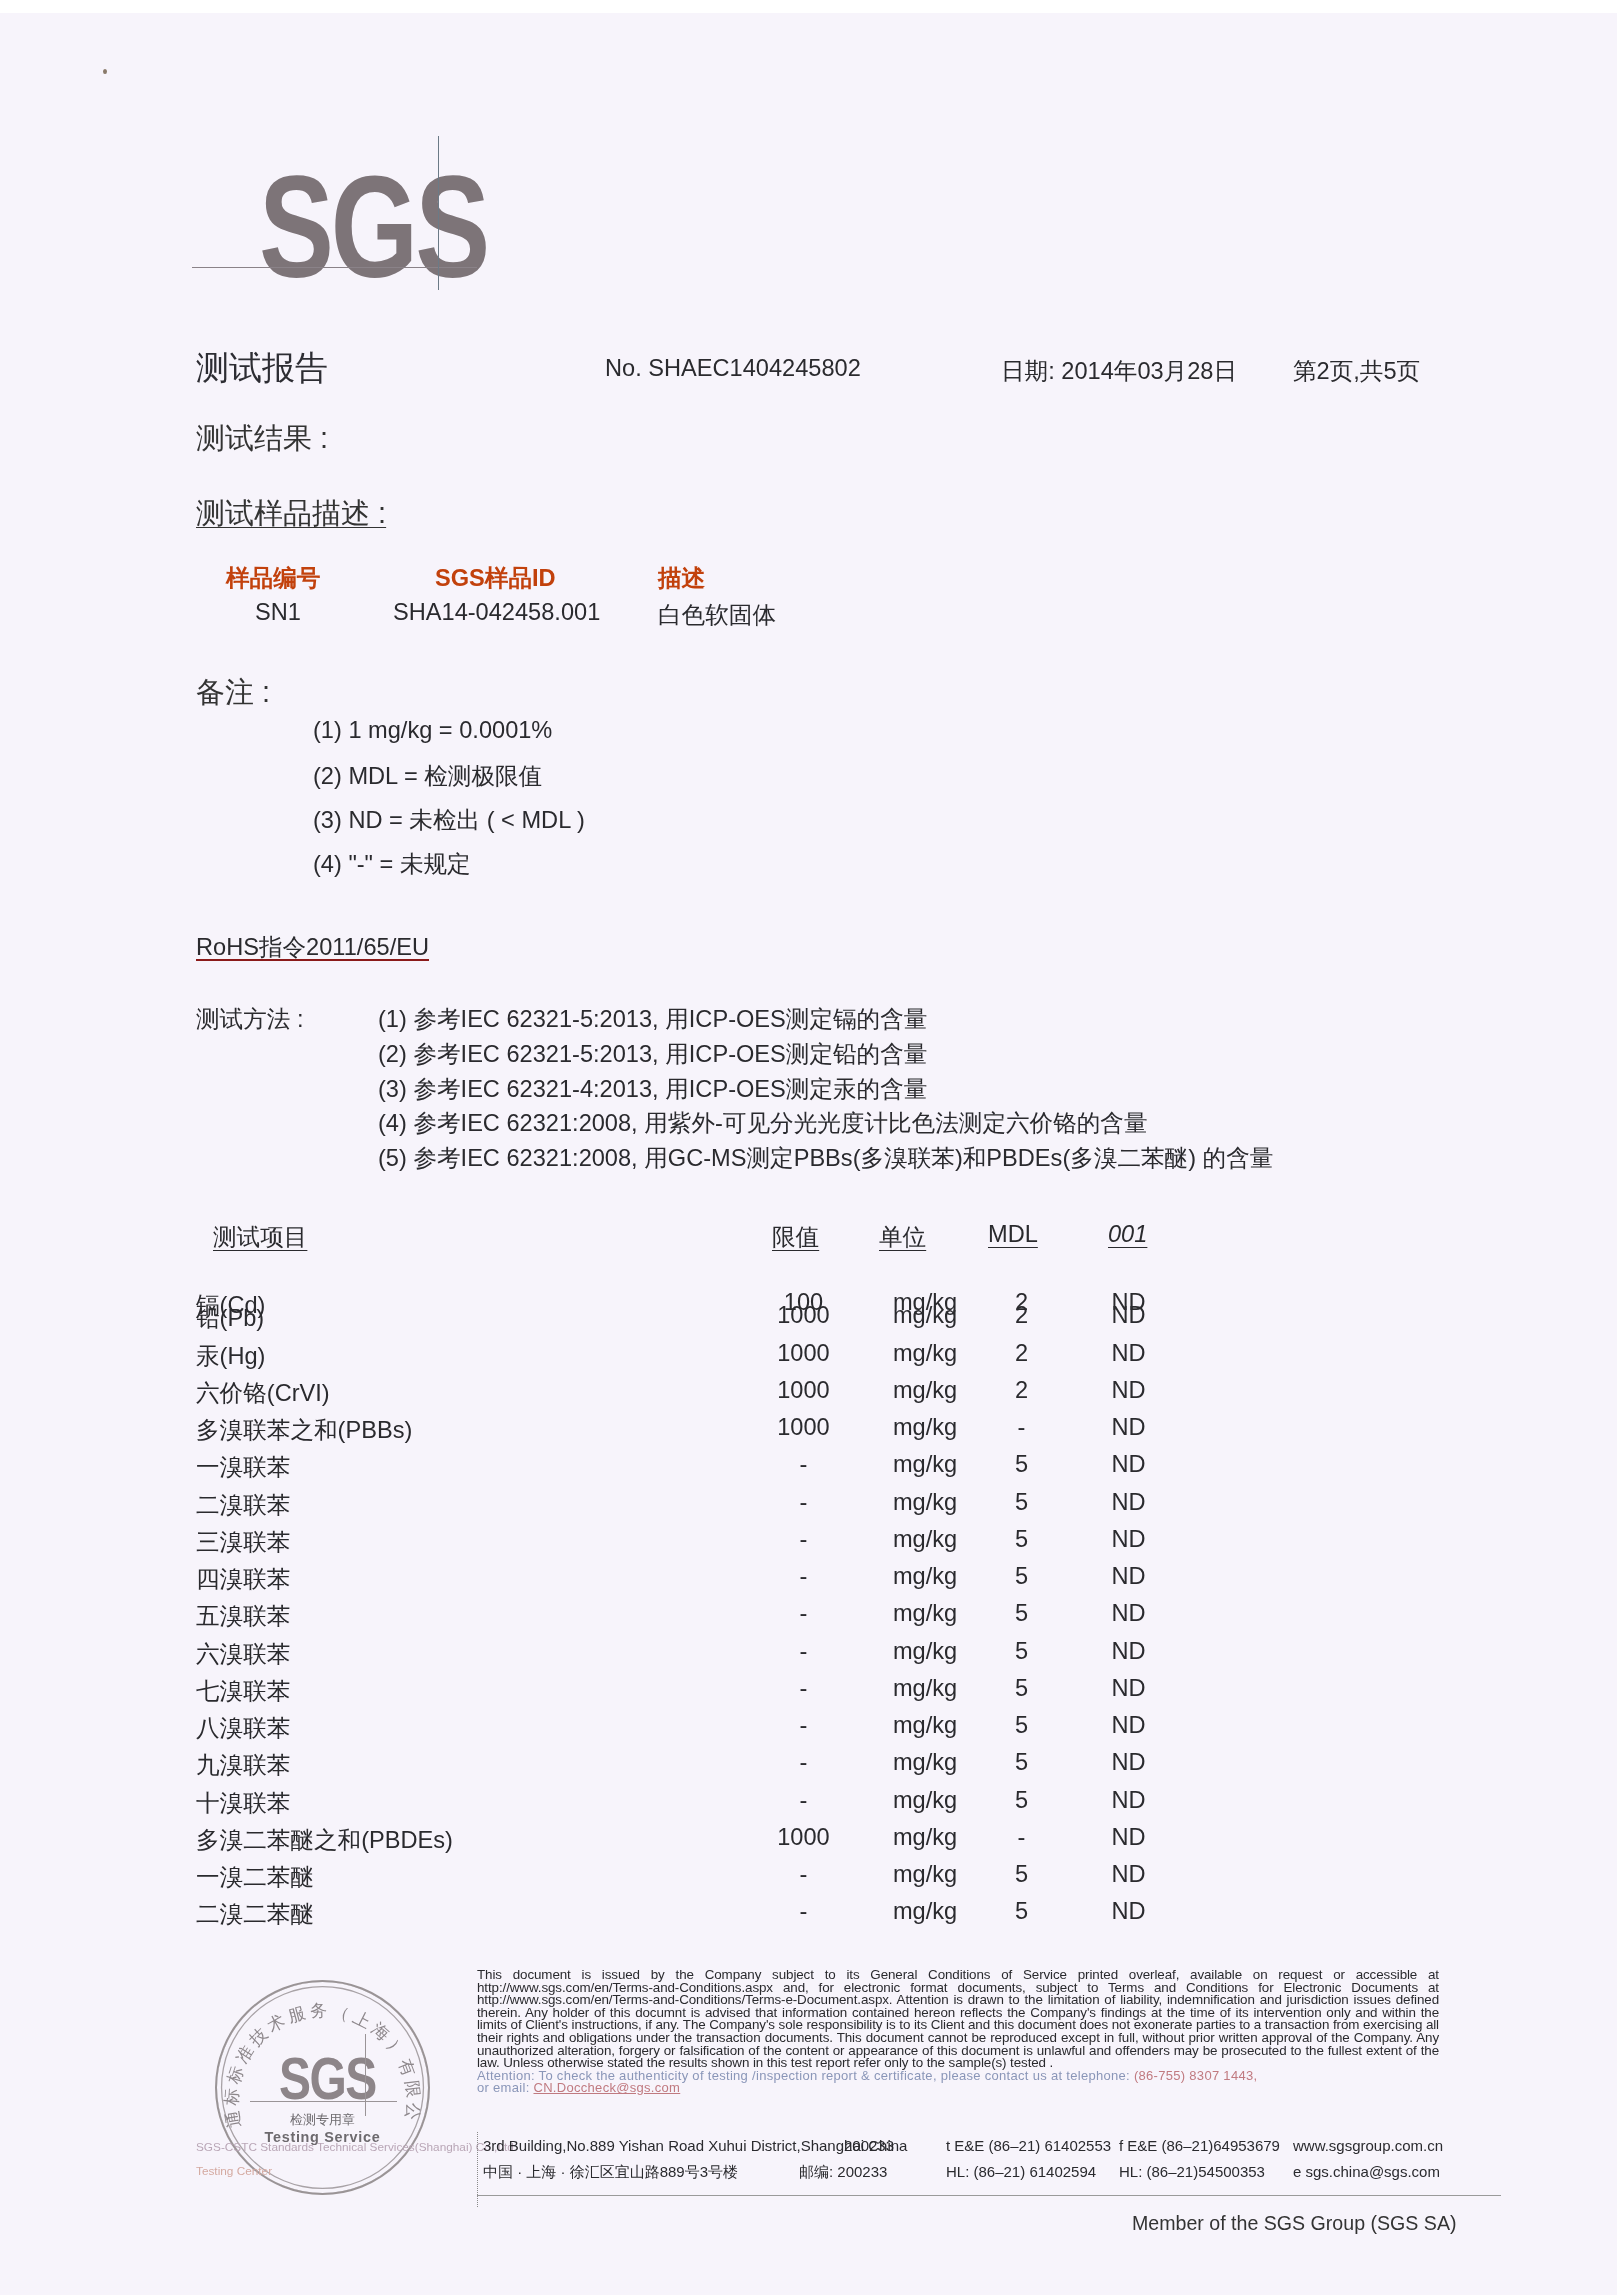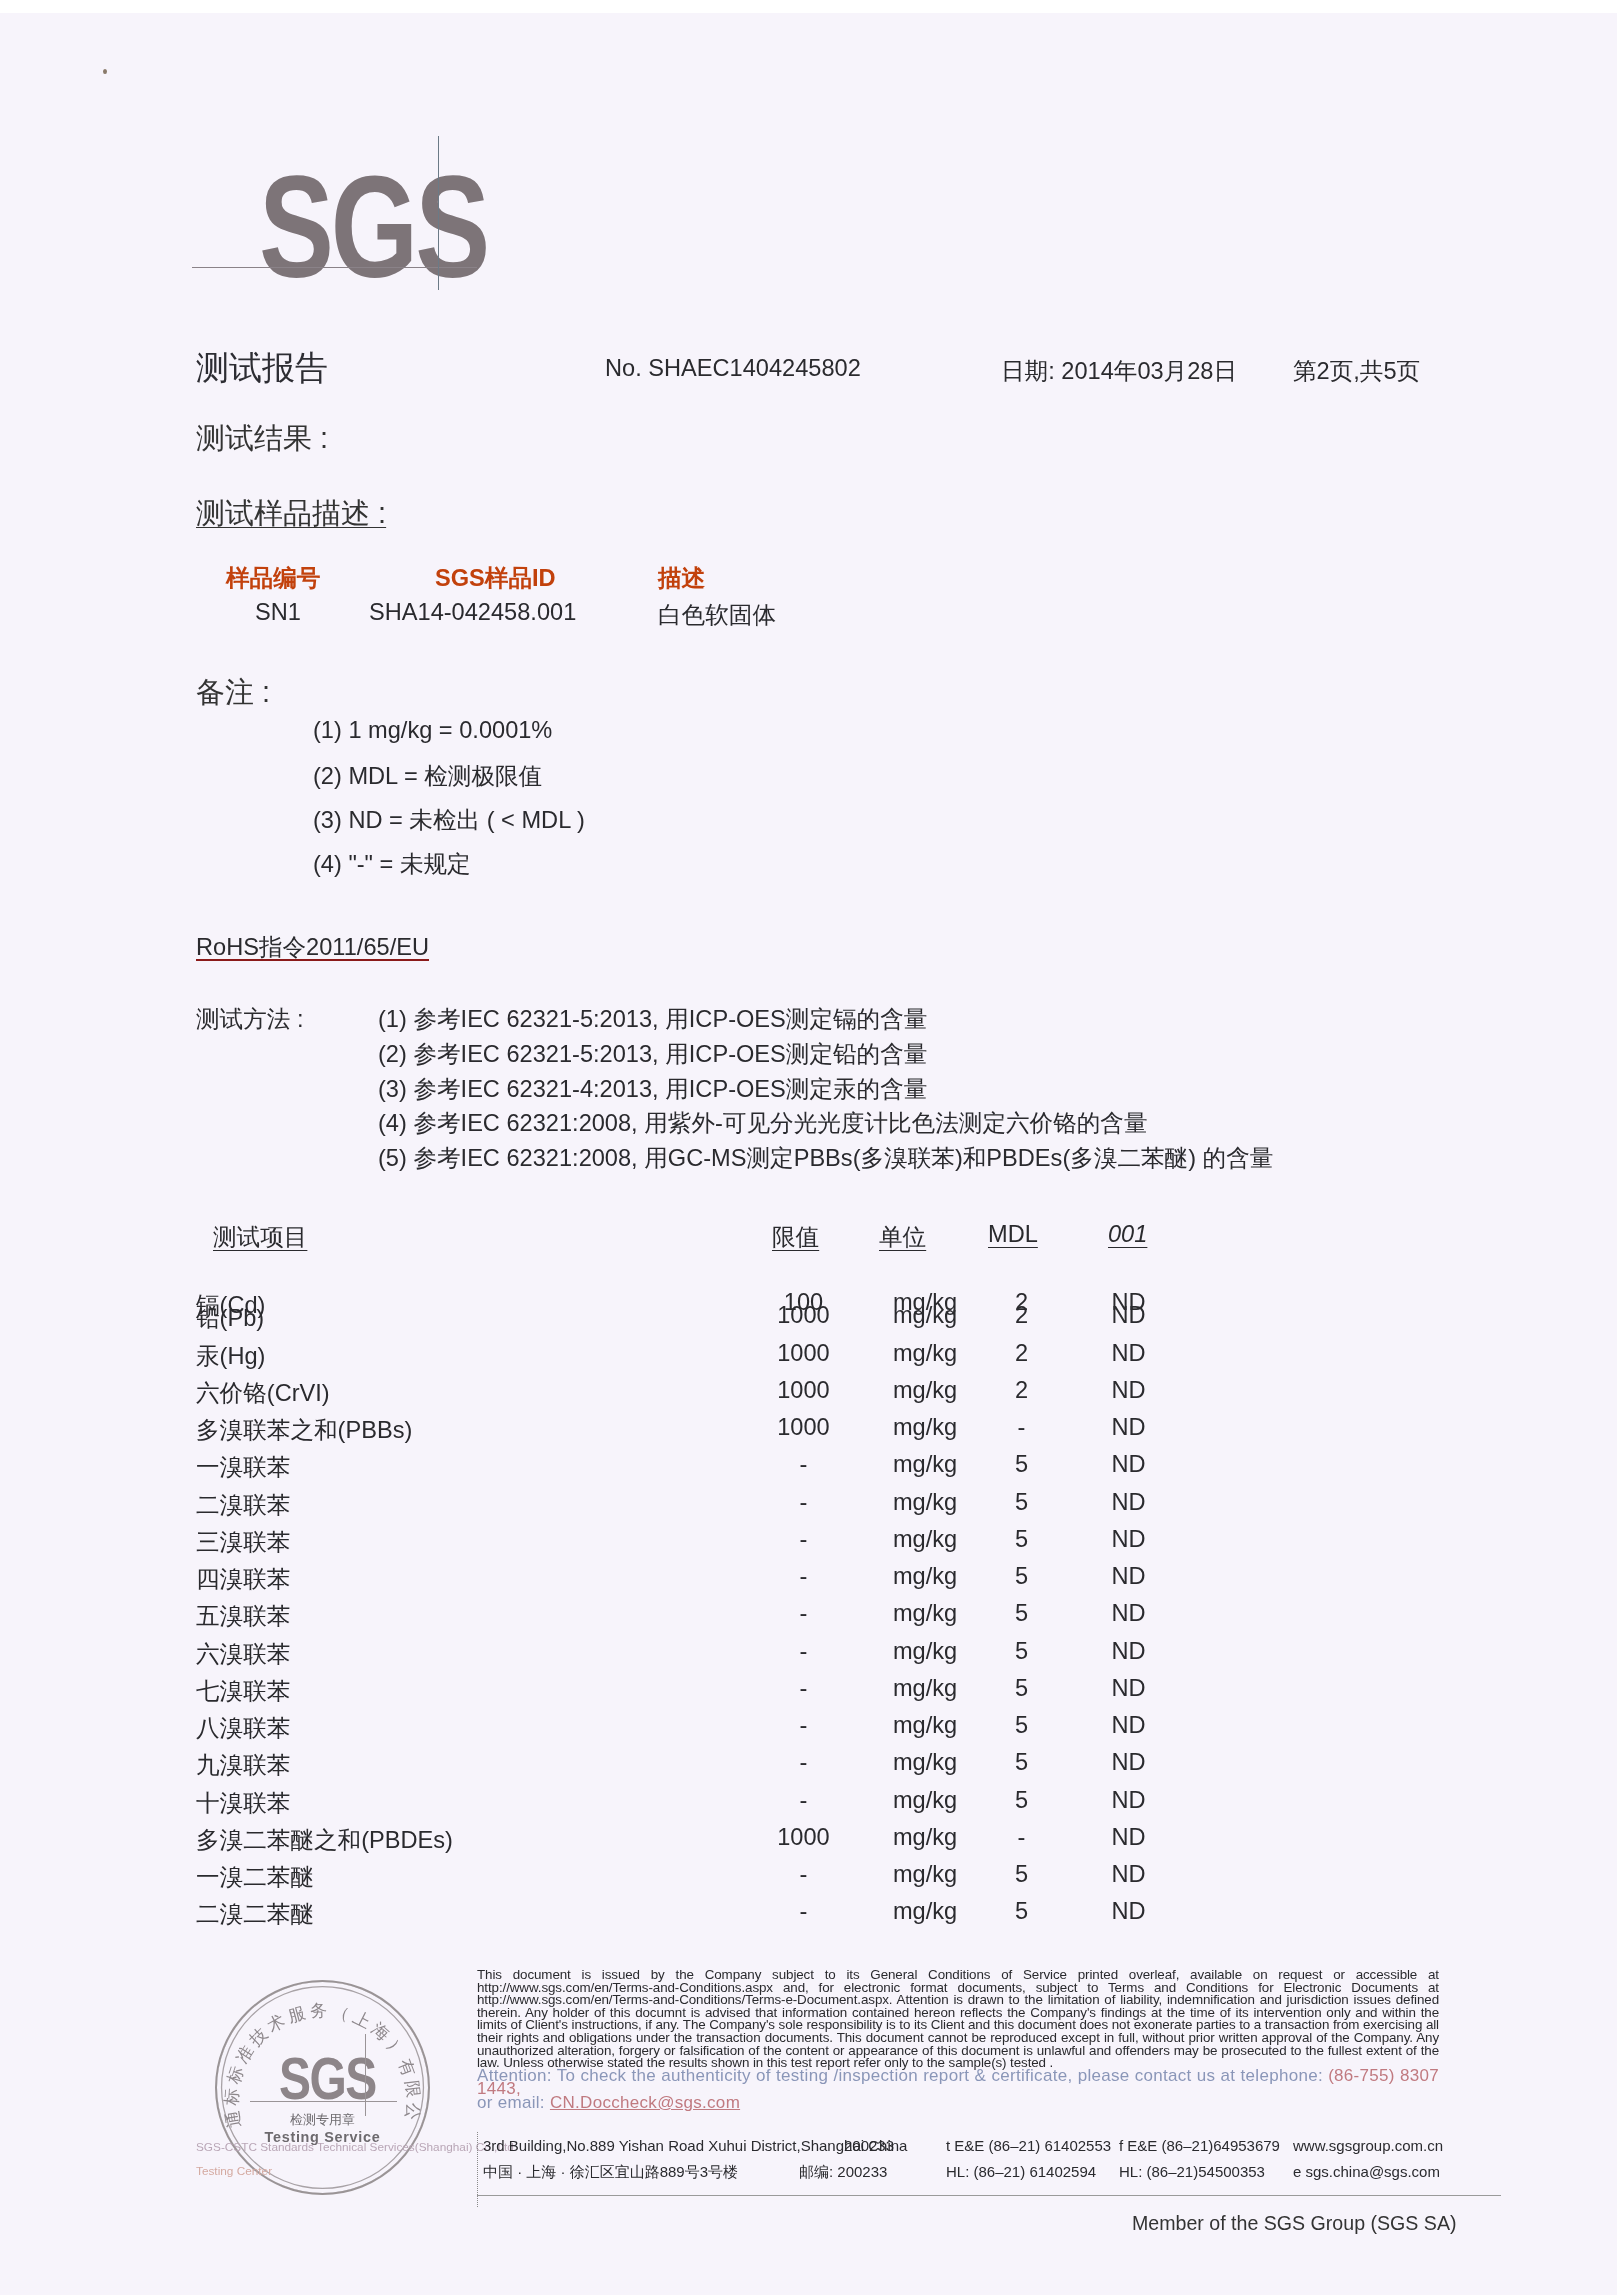--- a/index.html
+++ b/index.html
@@ -59,21 +59,21 @@
   .c-unit { left: 871px; width: 108px; text-align: center; }
   .c-mdl { left: 979px; width: 85px; text-align: center; }
   .c-res { left: 1073px; width: 111px; text-align: center; }
 
   
   .disclaimer {
     position: absolute; left: 477px; top: 1956px; width: 962px;
     font-size: 13.4px; line-height: 12.6px; color: #2a2a2e;
     text-align: justify; letter-spacing: -0.1px;
   }
-  .attention { color: #8a96b8; font-size: 17px; line-height: 12.6px; letter-spacing: 0.3px; }
+  .attention { color: #8a96b8; font-size: 13px; line-height: 12.6px; letter-spacing: 0.3px; }
   .attention .red { color:#c07a80; }
   .footer-bracket { position:absolute; left:477px; top:2119px; width:1.3px; height:75px; border-left:1.3px dotted #8a8a8a; }
   .addr { font-size: 15px; color:#2a2a2e; }
   .footer-line { position:absolute; left:477px; top:2182px; width:1024px; height:1.3px; background:#9a9a9a; }
   .member { left: 1132px; top: 2199px; font-size: 19.6px; color:#333; }
 
   
   .stamp {
     position:absolute; left:215px; top:1967px; width:211px; height:211px;
     border-radius: 50%;
@@ -110,21 +110,21 @@
   <div class="abs pages">第2页,共5页</div>
 
   <div class="abs label" style="left:196px;top:406px;">测试结果 :</div>
   <div class="abs label underline" style="left:196px;top:481px;">测试样品描述 :</div>
 
   <div>
     <div class="abs sample-th" style="left:226px;">样品编号</div>
     <div class="abs sample-th" style="left:435px;">SGS样品ID</div>
     <div class="abs sample-th" style="left:658px;">描述</div>
     <div class="abs sample-td" style="left:255px;">SN1</div>
-    <div class="abs sample-td" style="left:369px;">SHA14-042458.001</div>
+    <div class="abs sample-td" style="left:393px;">SHA14-042458.001</div>
     <div class="abs sample-td" style="left:658px;">白色软固体</div>
   </div>
 
   <div class="abs label" style="left:196px;top:660px;">备注 :</div>
   <div class="abs note" style="top:704px;">(1) 1 mg/kg = 0.0001%</div>
   <div class="abs note" style="top:747px;">(2) MDL = 检测极限值</div>
   <div class="abs note" style="top:791px;">(3) ND = 未检出 ( &lt; MDL )</div>
   <div class="abs note" style="top:835px;">(4) "-" = 未规定</div>
 
   <div class="abs rohs">RoHS指令2011/65/EU</div>

